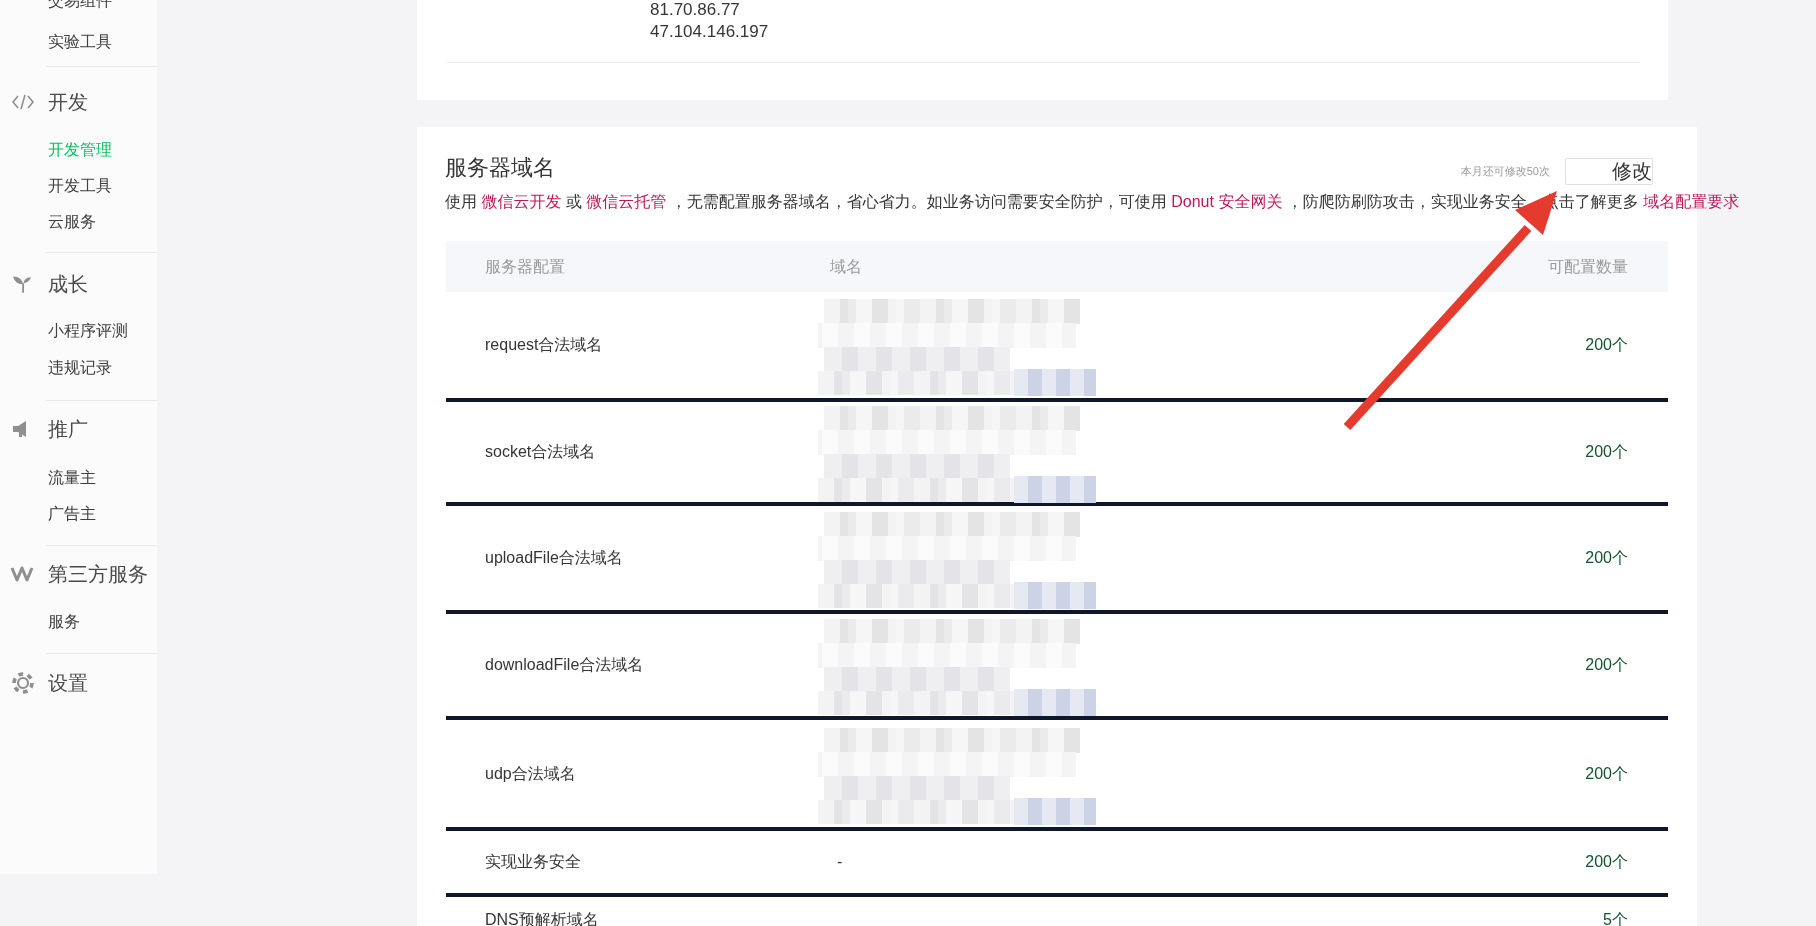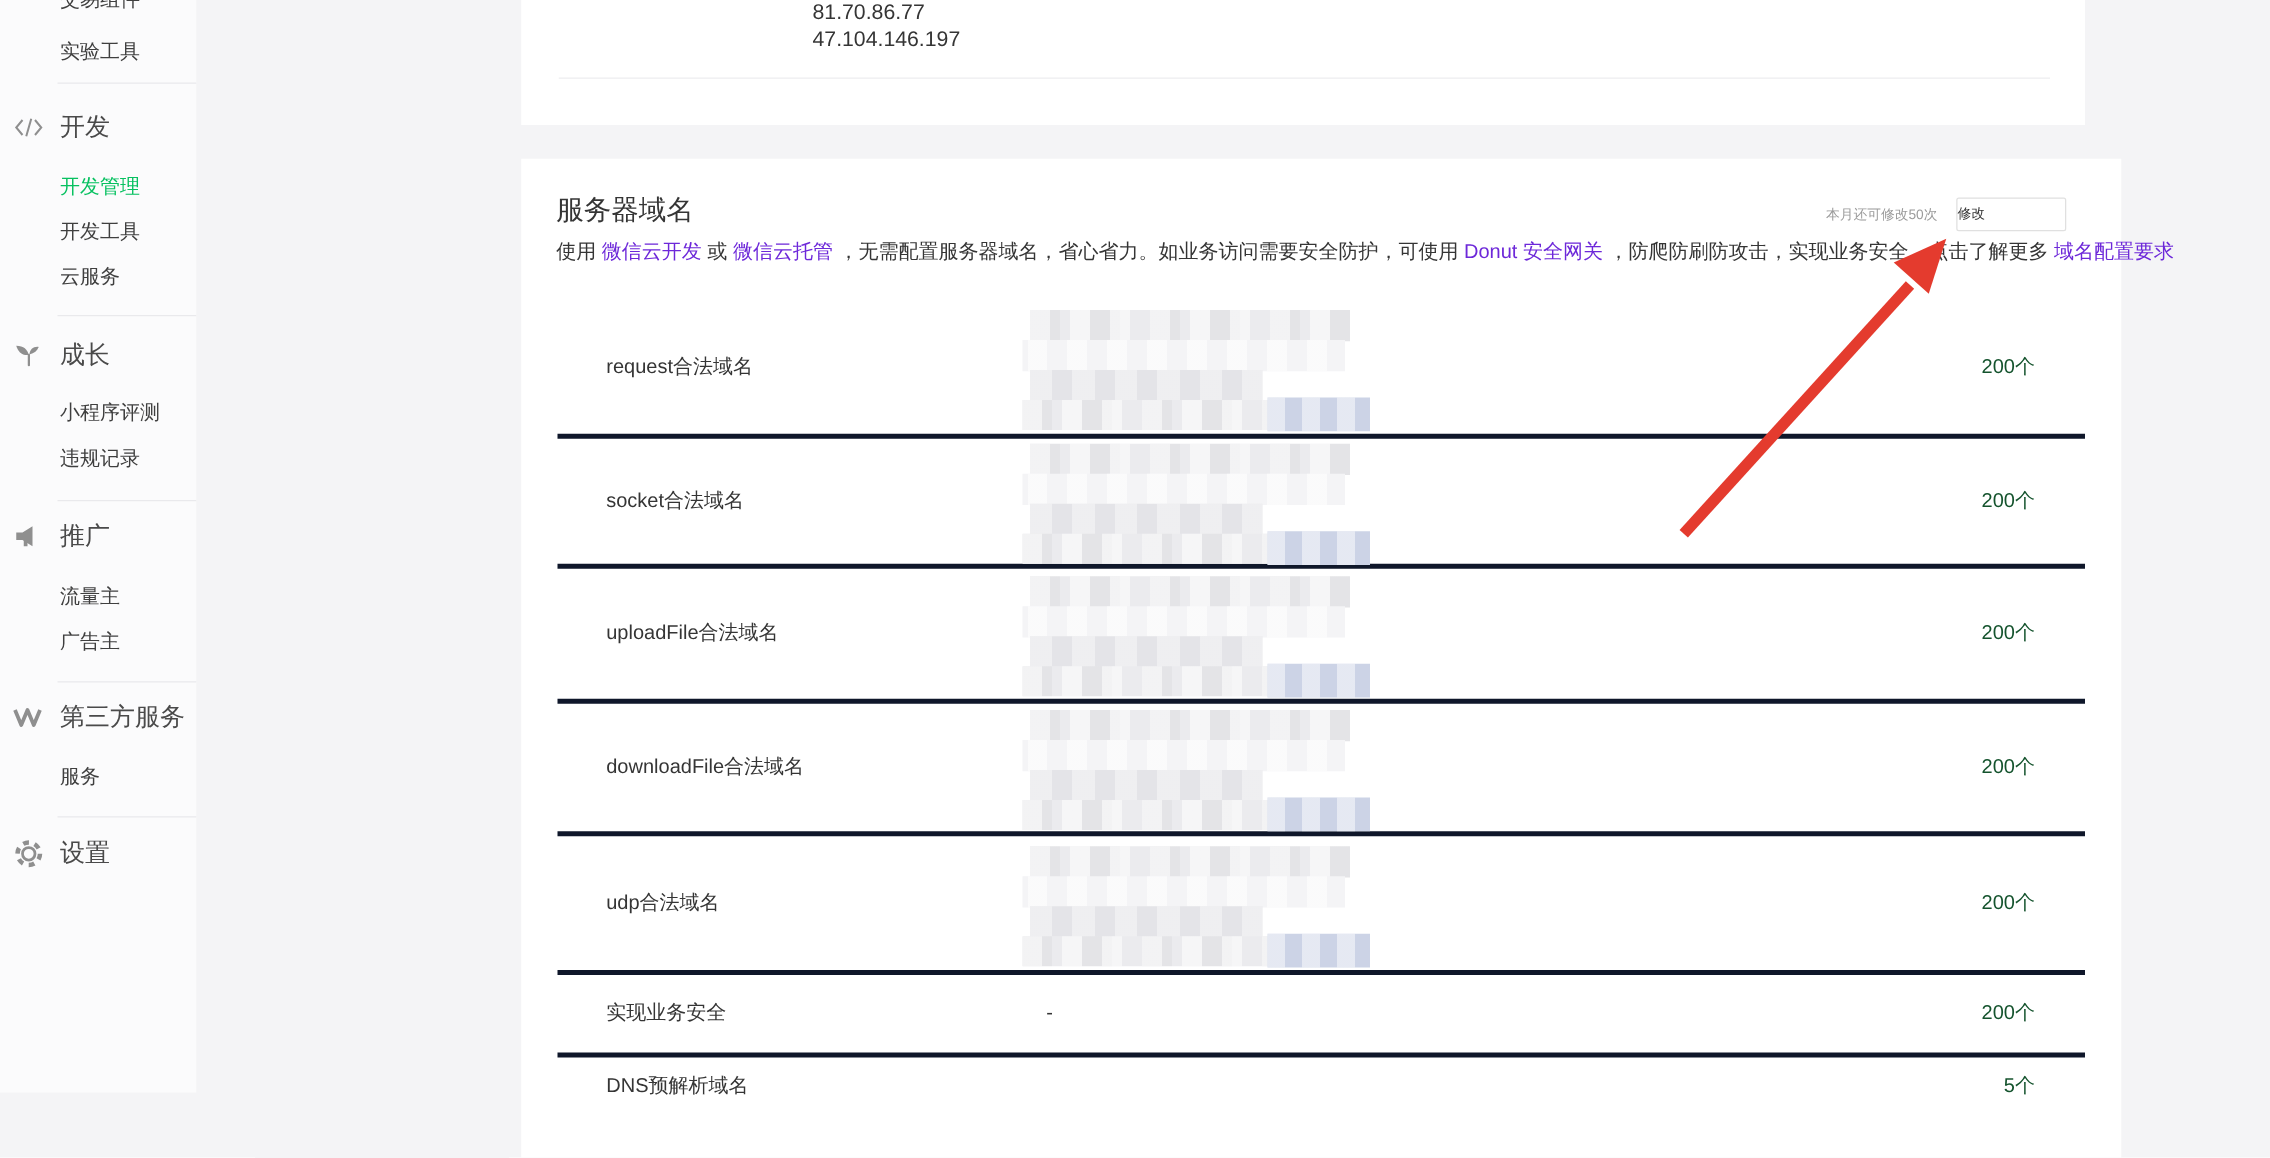--- a/index.html
+++ b/index.html
@@ -31,29 +31,29 @@
   .card { position:absolute; background:#ffffff; }
   .card-top { left:417px; top:0; width:1251px; height:100px; }
   .ip-line { position:absolute; left:233px; font-size:17px; line-height:20px; color:#353535; }
   .card-top-divider { position:absolute; left:30px; width:1193px; top:62px; height:1px; background:#ededf0; }
   .card-main { left:417px; top:127px; width:1280px; height:900px; }
   .sd-title { position:absolute; left:28px; top:26px; font-size:22px; color:#353535; line-height:30px; }
   .sd-desc {
     position:absolute; left:28px; top:64px; font-size:16px; line-height:22px;
     color:#353535; white-space:nowrap;
   }
-  .lnk { color:#6d28d9; cursor:pointer; text-decoration:none; }
+  .lnk { color:#be185d; cursor:pointer; text-decoration:none; }
   .quota-wrap {
     position:absolute; right:44px; top:31px; height:27px;
     display:flex; align-items:center; gap:15px;
   }
   .quota-note { font-size:11px; color:#9b9b9b; }
   .btn-modify {
     width:88px; height:27px; background:#ffffff; border:1px solid #e0e0e0;
-    border-radius:2px; font-size:11px; color:#353535; text-align:left;
+    border-radius:2px; font-size:20px; color:#353535; text-align:right;
     line-height:25px; cursor:pointer;
   }
   
   .dom-table { position:absolute; left:29px; top:114px; width:1222px; }
   .t-head {
     position:relative; height:51px; background:#f5f7fa;
     font-size:16px; color:#9a9a9a;
   }
   .th-config { position:absolute; left:39px; line-height:51px; }
   .th-domain { position:absolute; left:384px; line-height:51px; }
@@ -174,20 +174,25 @@
   <div class="sd-desc">
     <span>使用 </span><span class="lnk">微信云开发</span><span> 或 </span><span class="lnk">微信云托管</span><span> ，无需配置服务器域名，省心省力。如业务访问需要安全防护，可使用 </span><span class="lnk">Donut 安全网关</span><span> ，防爬防刷防攻击，实现业务安全。点击了解更多 </span><span class="lnk">域名配置要求</span>
   </div>
 
   <div class="quota-wrap">
     <span class="quota-note">本月还可修改50次</span>
     <div class="btn-modify">修改</div>
   </div>
 
   <div class="dom-table">
+    <div class="t-head">
+      <span class="th-config">服务器配置</span>
+      <span class="th-domain">域名</span>
+      <span class="th-count">可配置数量</span>
+    </div>
 
     <div class="t-row" style="height:110px;">
       <span class="cell-label">request合法域名</span>
       <div class="mosaic">
         <div class="mstrip m1 chk-a"></div>
           <div class="mstrip m2 chk-b"></div>
         <div class="mstrip m3 chk-c"></div>
           <div class="mstrip m4 chk-a"></div>
           <div class="mblue"></div>
       </div>

